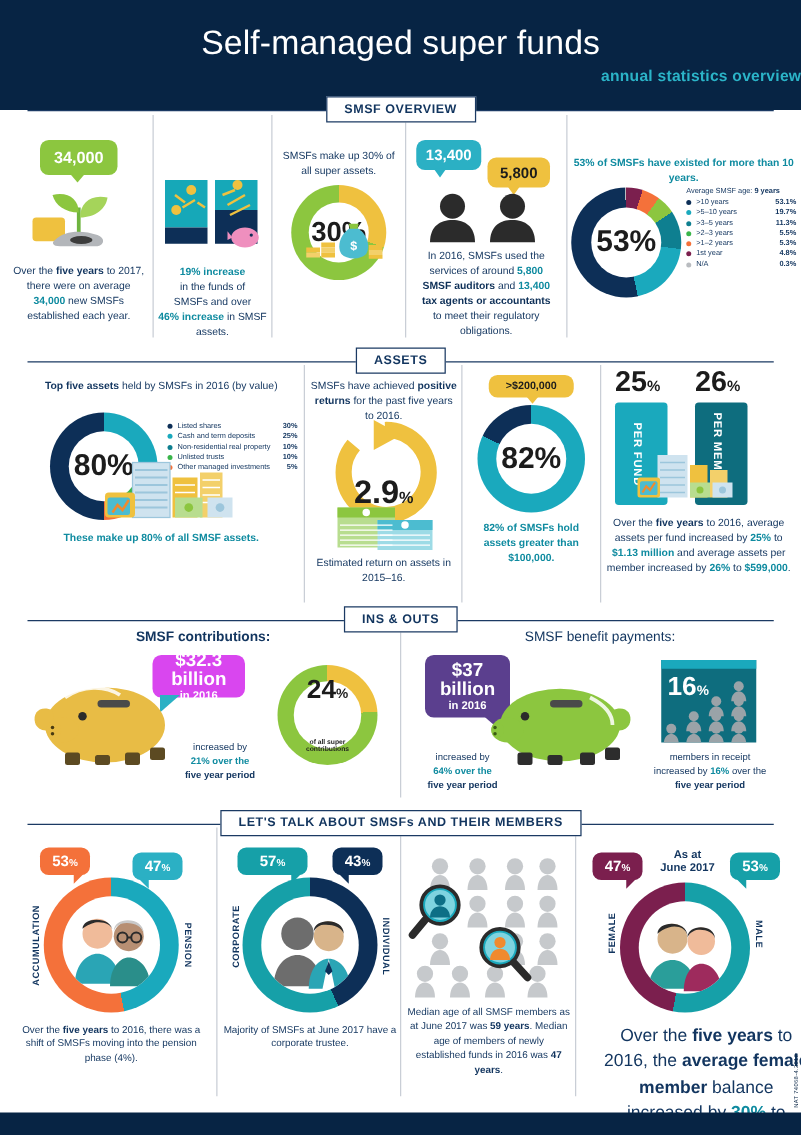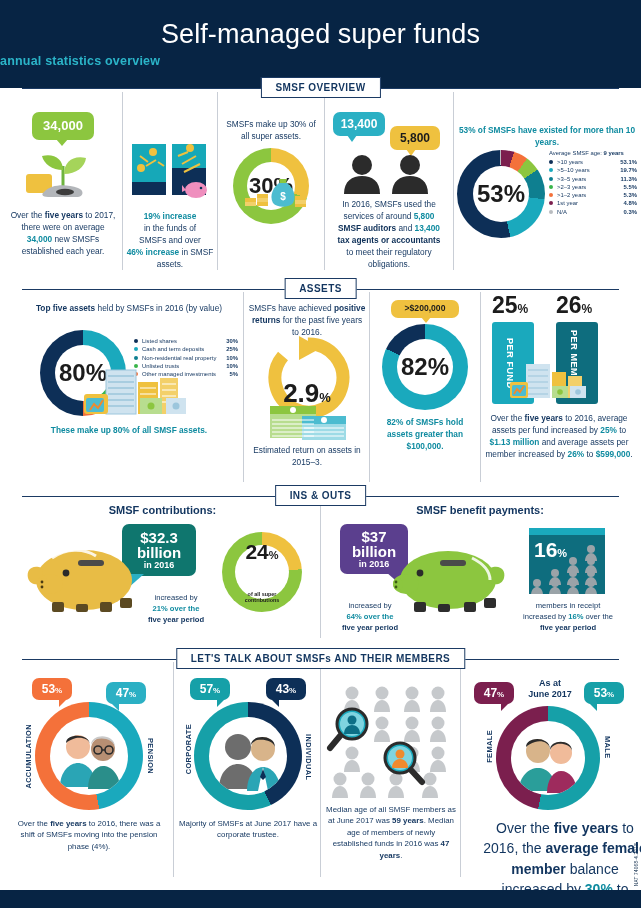--- a/index.html
+++ b/index.html
@@ -14,21 +14,21 @@
   
   .header {
     position:absolute; left:0; top:0; width:641px; height:88px;
     background:#072444;
   }
   .header .title {
     text-align:center; color:#ffffff; font-size:27px; font-weight:400;
     letter-spacing:.1px; padding-top:20px; line-height:1.05;
   }
   .header .subtitle {
-    text-align:left; color:#2bb4c8; font-size:12.5px; font-weight:bold;
+    text-align:right; color:#2bb4c8; font-size:12.5px; font-weight:bold;
     padding-top:6px; letter-spacing:.2px;
   }
   .footerbar {
     position:absolute; left:0; bottom:0; width:641px; height:18px;
     background:#072444;
   }
   .sidecode {
     position:absolute; right:2px; bottom:22px;
     font-size:4.6px; color:#072444; letter-spacing:.3px;
     writing-mode: vertical-rl; transform: rotate(180deg);
@@ -343,21 +343,21 @@
       <rect x="34" y="14" width="44" height="24" fill="#9ddbe6"></rect>
       <rect x="34" y="14" width="44" height="8" fill="#4cbcd0"></rect>
       <circle cx="56" cy="18" r="3" fill="#fff"></circle>
       <g stroke="#ffffff" stroke-width="1">
           <path d="M4 18h42M4 22h42M4 26h42M4 30h42M4 34h42"></path>
         </g>
       <g stroke="#ffffff" stroke-width="1">
           <path d="M36 26h40M36 30h40M36 34h40"></path>
         </g>
     </svg>
-    <div class="cap" style="position:absolute; top:142px; left:0; width:118px;">Estimated return on assets in 2015–3.</div>
+    <div class="cap" style="position:absolute; top:142px; left:0; width:118px;">Estimated return on assets in 2015–16.</div>
   </div>
 
   <div style="position:absolute; left:374px; top:300px; width:102px;">
     <div class="bubble" style="left:17px; top:0; width:68px; height:18px; background:#efc13f; color:#1c1c1c; font-size:8.6px;align-items:center;">
       <span>&gt;$200,000</span>
       <span style="position:absolute; left:30px; bottom:-5px; border-left:5px solid transparent; border-right:5px solid transparent; border-top:6px solid #efc13f;"></span>
     </div>
     <div class="donut" style="position:absolute; left:8px; top:24px; width:86px; height:86px;
          background:conic-gradient(#1aa9bd 0deg 295deg, #0d2f57 295deg 360deg);">
       <div class="hole" style="width:56px; height:56px;">
@@ -401,21 +401,21 @@
   </div>
 
   <div class="band" style="top:485px;">
     <div class="rule"></div>
     <div class="chip">INS &amp; OUTS</div>
   </div>
   <div class="vdiv" style="left:320px; top:498px; height:140px;"></div>
 
   <div style="position:absolute; left:10px; top:504px; width:305px;">
     <div style="text-align:center; font-size:11px; font-weight:bold; color:#12355f;">SMSF contributions:</div>
-    <div class="bubble" style="left:112px; top:20px; width:74px; height:52px; background:#0f766e; font-size:15px;">
+    <div class="bubble" style="left:112px; top:20px; width:74px; height:34px; background:#d946ef; font-size:15px;">
       <span>$32.3</span>
       <span>billion</span>
       <span style="font-size:9px;">in 2016</span>
       <span style="position:absolute; left:6px; bottom:-12px; border-top:14px solid #2bb0c4; border-right:16px solid transparent;"></span>
     </div>
     <svg width="120" height="78" viewBox="0 0 120 78" style="position:absolute; left:12px; top:34px;">
       <ellipse cx="62" cy="42" rx="48" ry="30" fill="#e8bc45"></ellipse>
       <path d="M20 30 C10 26 4 32 6 40 C8 47 16 48 22 44 Z" fill="#e8bc45"></path>
       <ellipse cx="28" cy="46" rx="13" ry="10" fill="#e8bc45"></ellipse>
       <ellipse cx="22" cy="46" rx="5" ry="6" fill="#e8bc45"></ellipse>
@@ -439,21 +439,21 @@
       <div class="hole" style="width:54px; height:54px; flex-direction:column;gap:28px;">
         <div>
           <span class="bigpct" style="font-size:21px;">24</span><span class="bigpct" style="font-size:11px;">%</span>
         </div>
         <div style="font-size:5.4px; font-weight:bold; color:#1c1c1c; text-align:center; line-height:1.15;">of all super contributions</div>
       </div>
     </div>
   </div>
 
   <div style="position:absolute; left:326px; top:504px; width:308px;">
-    <div style="text-align:center; font-size:11px; font-weight:bold; color:#12355f;">SMSF benefit payments:</div>
+    <div style="text-align:center; font-size:11px; font-weight:normal; color:#12355f;">SMSF benefit payments:</div>
     <div class="bubble" style="left:14px; top:20px; width:68px; height:50px; background:#5b3f8e; font-size:15px;">
       <span>$37</span>
       <span>billion</span>
       <span style="font-size:9px;">in 2016</span>
       <span style="position:absolute; right:6px; bottom:-12px; border-top:14px solid #5b3f8e; border-left:16px solid transparent;"></span>
     </div>
     <svg width="130" height="76" viewBox="0 0 130 76" style="position:absolute; left:58px; top:36px;">
       <ellipse cx="64" cy="40" rx="48" ry="29" fill="#8cc63f"></ellipse>
       <path d="M106 28 C116 24 122 30 120 38 C118 45 110 46 104 42 Z" fill="#8cc63f"></path>
       <ellipse cx="22" cy="44" rx="13" ry="10" fill="#8cc63f"></ellipse>
@@ -563,21 +563,21 @@
       </div>
     </div>
     <span class="vlabel" style="position:absolute; left:14px; top:46px; font-size:7.4px; color:#12355f; letter-spacing:.4px; transform:rotate(180deg);">ACCUMULATION</span>
     <span class="vlabel" style="position:absolute; left:136px; top:60px; font-size:7.4px; color:#12355f; letter-spacing:.4px;">PENSION</span>
     <div class="cap" style="position:absolute; top:140px; left:0; width:158px; font-size:7.9px;">
       Over the <b>five years</b> to 2016, there was a shift of SMSFs moving into the pension phase (4%).
     </div>
   </div>
 
   <div style="position:absolute; left:178px; top:678px; width:140px;">
-    <div class="bubble" style="left:12px; top:0; width:40px; height:22px; background:#16a0a8; font-size:12px;">
+    <div class="bubble" style="left:12px; top:0; width:56px; height:22px; background:#16a0a8; font-size:12px;">
       <span><span>57</span><span style="font-size:8px;">%</span></span>
       <span style="position:absolute; right:4px; bottom:-7px; border-top:9px solid #16a0a8; border-right:9px solid transparent;"></span>
     </div>
     <div class="bubble" style="left:88px; top:0; width:40px; height:22px; background:#0d2f57; font-size:12px;align-items:center;">
       <span><span>43</span><span style="font-size:8px;">%</span></span>
       <span style="position:absolute; left:4px; bottom:-7px; border-top:9px solid #0d2f57; border-left:9px solid transparent;"></span>
     </div>
     <div class="donut" style="position:absolute; left:16px; top:24px; width:108px; height:108px;
          background:conic-gradient(#0d2f57 0deg 155deg, #16a0a8 155deg 360deg);">
       <div class="hole" style="width:78px; height:78px; overflow:hidden;">

